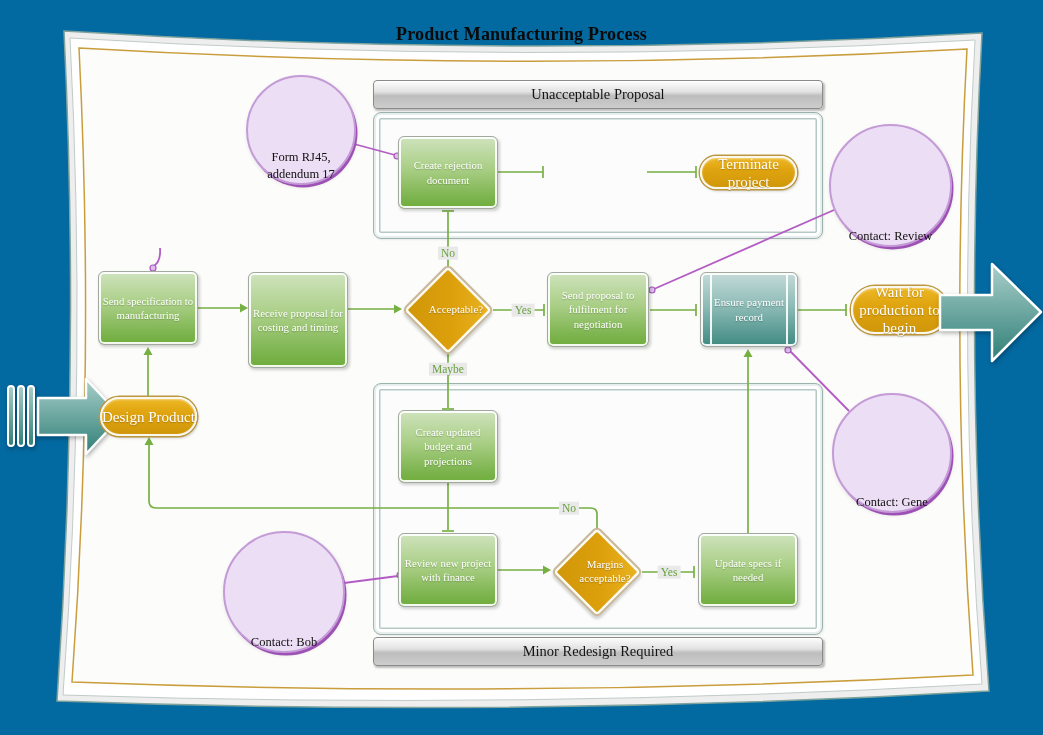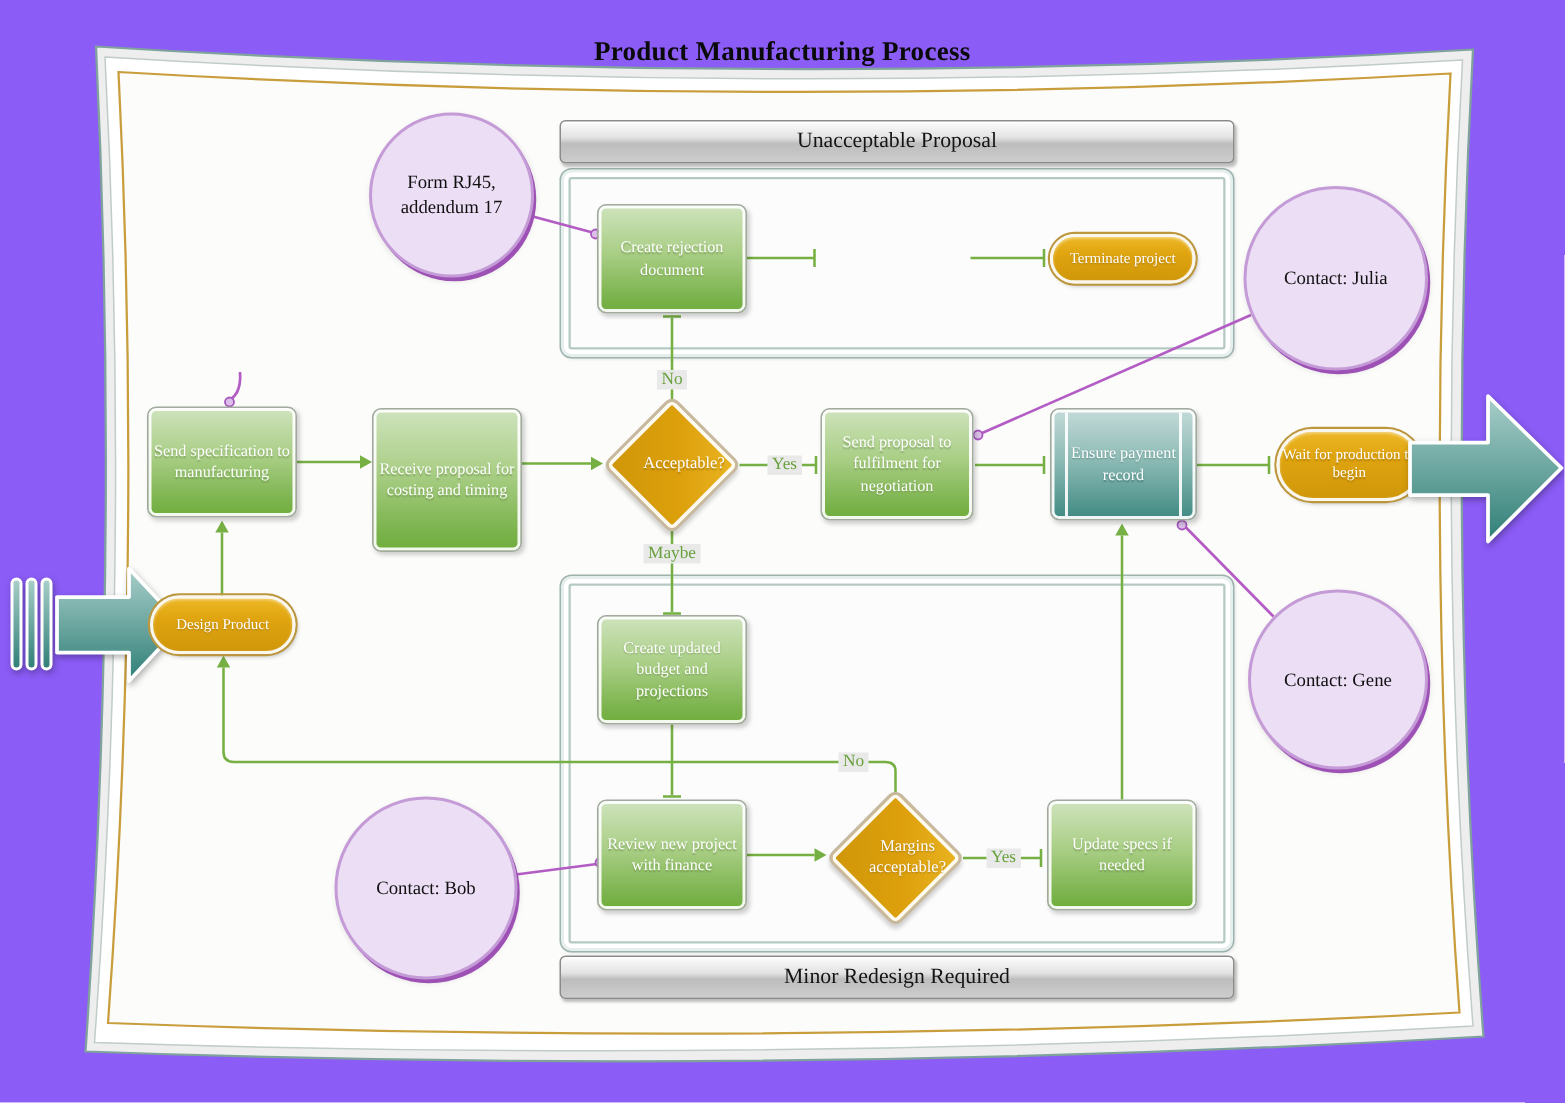--- a/index.html
+++ b/index.html
@@ -1,16 +1,16 @@
 <!DOCTYPE html>
 <html><head>
 <meta charset="utf-8">
 <style>
   html,body{margin:0;padding:0;background:#fff;}
-  .stage{position:relative;width:1043px;height:735px;overflow:hidden;background:#8b5cf6;
+  .stage{position:relative;width:1043px;height:735px;overflow:hidden;background:#0369a1;
          font-family:"Liberation Serif","DejaVu Serif",serif;}
   .abs{position:absolute;}
 
   .page-title{left:0;top:24px;width:1043px;text-align:center;font-size:18px;font-weight:bold;
               color:#0a0a0a;letter-spacing:.2px;z-index:8;}
 
   
   .cbody{background:#fcfcfc;border:1px solid #9db3ae;border-radius:8px;
          box-shadow:inset 0 0 0 2px #e7efee, inset 0 0 0 5px #ffffff, inset 0 0 0 6.5px #b5c9c4,
                     1px 1px 2px rgba(0,0,0,.08);z-index:1;}
@@ -38,27 +38,27 @@
           background:linear-gradient(45deg,#cf9608 0%,#dda00c 55%,#eab422 100%);
           border:2px solid #c7b99f;box-shadow:inset 0 0 0 2.5px rgba(255,255,255,.95), 2px 2px 3px rgba(0,0,0,.18);}
   .dlabel{position:relative;color:#fff;font-size:11px;line-height:1.25;text-align:center;
           text-shadow:0 1px 1px rgba(120,85,10,.5);margin-left:16px;}
 
   
   .stad{background:linear-gradient(180deg,#edb725 0%,#dfa40f 40%,#d0970a 100%);
         border:2px solid #faf7ef;border-radius:999px;
         box-shadow:0 0 0 1.5px #bd973e, 1.5px 2px 3px rgba(0,0,0,.22), inset 0 1px 2px rgba(255,255,255,.45);
         display:flex;align-items:center;justify-content:center;text-align:center;
-        color:#fff;font-size:10px;line-height:1.2;box-sizing:border-box;z-index:5;
+        color:#fff;font-size:15px;line-height:1.2;box-sizing:border-box;z-index:5;
         text-shadow:0 1px 1px rgba(130,90,10,.5);font-family:Liberation Serif, serif;}
 
   
   .circle{border-radius:50%;background:#ecdef5;border:2px solid #c49bd6;
           box-shadow:2px 3px 0 -.5px #9d51b5, 1px 2px 4px rgba(0,0,0,.12);
-          display:flex;align-items:center;justify-content:center;text-align:center;
+          display:flex;align-items:flex-end;justify-content:center;text-align:center;
           color:#111;font-size:12.5px;line-height:1.35;padding:0 13px;box-sizing:border-box;z-index:7;}
 
   
   .chip{transform:translate(-50%,-50%);background:#e9e9e9;color:#69a13e;font-size:11.5px;
         line-height:1.1;padding:0 3px;z-index:6;white-space:nowrap;}
 
   svg{overflow:visible;}
   .lines{z-index:4;pointer-events:none;}
   .bigarrow{z-index:3;}
   .bigarrow.right{z-index:6;}
@@ -201,21 +201,21 @@
   <svg class="abs bigarrow right" style="left:930px;top:255px" width="115" height="115">
     <g style="filter:drop-shadow(1px 2px 2px rgba(0,0,0,.3))">
       <path d="M10,40 L62,40 L62,9 L111,57 L62,106 L62,75 L10,75 Z" fill="url(#tealg)" stroke="#fff" stroke-width="2.5" stroke-linejoin="round"></path>
     </g>
   </svg>
 
   <div class="circle abs" style="left:246px;top:75px;width:110px;height:110px">
     <span>Form RJ45, addendum 17</span>
     </div>
   <div class="circle abs" style="left:829px;top:124px;width:123px;height:123px">
-    <span>Contact: Julia</span>
+    <span>Contact: Review</span>
     </div>
   <div class="circle abs" style="left:832px;top:393px;width:120px;height:120px">
     <span>Contact: Gene</span>
     </div>
   <div class="circle abs" style="left:223px;top:531px;width:122px;height:122px">
     <span>Contact: Bob</span>
     </div>
 
   <span class="chip abs" style="left:448px;top:253px">No</span>
   <span class="chip abs" style="left:523px;top:310px">Yes</span>

